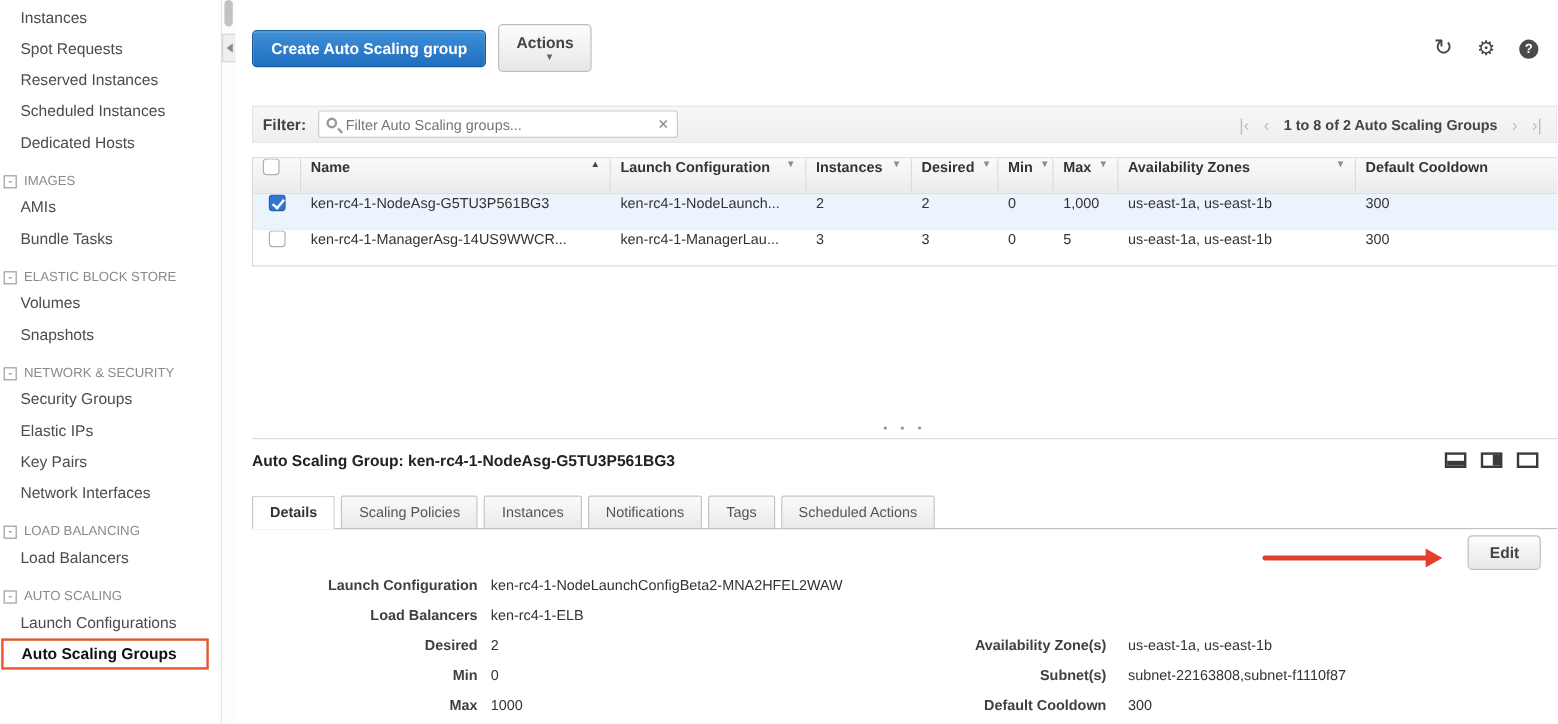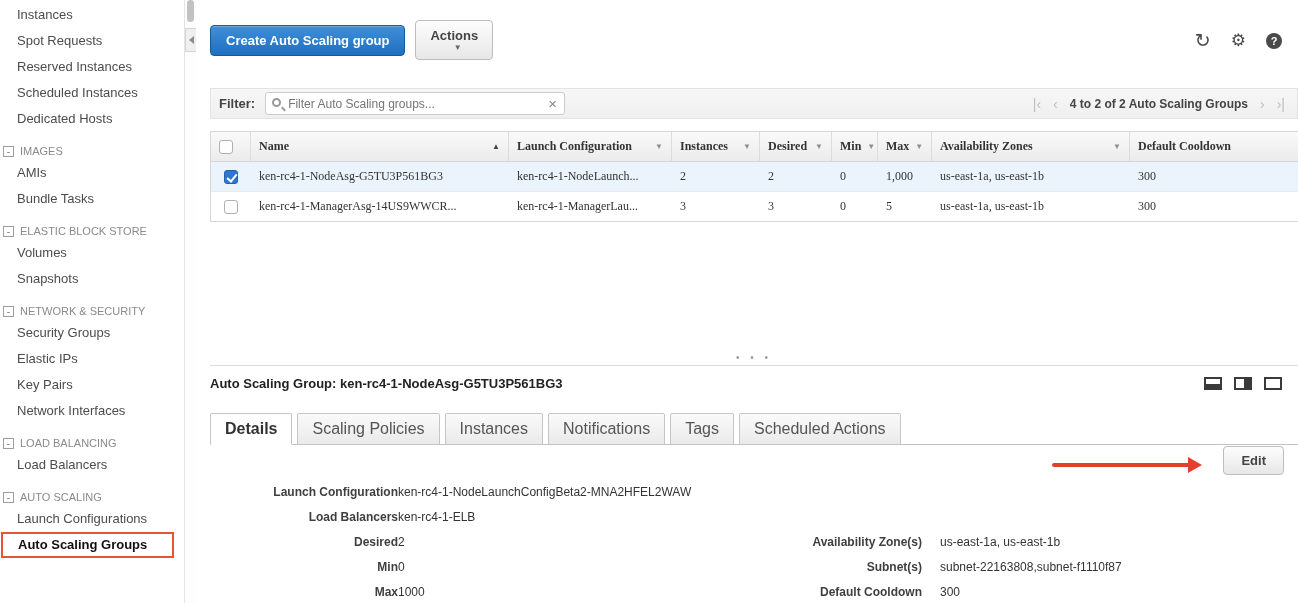--- a/index.html
+++ b/index.html
@@ -46,21 +46,21 @@
   .mag::after { content:''; position:absolute; left:7px; top:8px; width:5px; height:2px; background:#9a9a9a; transform:rotate(45deg); }
   .clear-x { position:absolute; right:7px; color:#8a8a8a; font-size:15px; line-height:15px; cursor:pointer; }
   .pagination { margin-left:auto; display:flex; align-items:center; gap:12px; color:#bdbdbd; font-size:14px; }
   .pg-arrow { cursor:pointer; }
   .pg-text { color:#444; font-weight:bold; font-size:12px; }
 
   
   .asg-table { margin-top:12px; width:1120px; border:1px solid #d7d7d7; }
   .trow { display:flex; }
   .thead { background:linear-gradient(#fafafa,#ebebeb); border-bottom:1px solid #d7d7d7; font-weight:bold; color:#333; }
-  .tcell { padding:0 8px; height:29px; display:flex; align-items:center; white-space:nowrap; overflow:hidden;font-family:Liberation Serif, serif; }
+  .tcell { padding:0 8px; height:29px; display:flex; align-items:flex-start; white-space:nowrap; overflow:hidden; }
   .thead .tcell { border-right:1px solid #dcdcdc; justify-content:space-between; }
   .thead .tcell:last-child { border-right:none; }
   .c-cb{width:40px; justify-content:center;} .c-name{width:258px;} .c-lc{width:163px;} .c-inst{width:88px;}
   .c-des{width:72px;} .c-min{width:46px;} .c-max{width:54px;} .c-az{width:198px;} .c-cd{flex:1;}
   .trow.body { border-bottom:1px solid #ececec; background:#fff; cursor:pointer; }
   .trow.body:last-child { border-bottom:none; }
   .trow.selected { background:#ebf4fc; }
   .caret-down { color:#8e8e8e; font-size:8px; margin-left:6px; }
   .sort-asc { color:#444; font-size:8px; margin-left:6px; }
   .checkbox { width:14px; height:14px; border:1px solid #b0b0b0; border-radius:3px; background:#fff; cursor:pointer; flex:none; }
@@ -74,35 +74,35 @@
   .detail-panel { border-top:1px solid #dcdcdc; position:relative; padding-top:10px; }
   .panel-head { display:flex; align-items:center; }
   .panel-title { font-weight:bold; font-size:13px; color:#222; }
   .pane-icons { margin-left:auto; margin-right:16px; display:flex; gap:12px; align-items:center; }
   .pane-ico { width:18px; height:13px; border:2px solid #3a3a3a; position:relative; background:#fff; cursor:pointer; }
   .fill-bottom { position:absolute; left:0; right:0; bottom:0; height:4px; background:#3a3a3a; }
   .fill-right { position:absolute; top:0; bottom:0; right:0; width:6px; background:#3a3a3a; }
 
   .tabbar { display:flex; margin-top:22px; border-bottom:1px solid #c2c2c2; }
   .tab { padding:6px 14px; border:1px solid #c5c5c5; margin-right:5px; margin-bottom:-1px;
-    background:linear-gradient(#fafafa,#eaeaea); color:#555; font-size:16px; border-radius:2px 2px 0 0; cursor:pointer; white-space:nowrap; }
+    background:linear-gradient(#fafafa,#eaeaea); color:#555; font-size:12px; border-radius:2px 2px 0 0; cursor:pointer; white-space:nowrap; }
   .tab.active { background:#fff; border-bottom-color:#fff; font-weight:bold; color:#333; }
 
   .edit-btn { position:absolute; top:80px; right:14px; padding:6px 17px; }
   .annot-arrow { position:absolute; top:91px; right:98px; width:150px; height:16px; pointer-events:none; }
   .annot-arrow .line { position:absolute; right:10px; top:6px; height:4px; width:138px; background:#e2402c; border-radius:2px; }
   .annot-arrow .head { position:absolute; right:-2px; top:0; width:0; height:0;
     border-left:14px solid #e2402c; border-top:8px solid transparent; border-bottom:8px solid transparent; }
 
   .fields { position:relative; margin-top:40px; height:170px; }
   .col-left { position:absolute; left:0; top:0; }
   .col-right { position:absolute; left:546px; top:50px; }
   .field-row { display:flex; height:25px; align-items:flex-start; }
   .flabel { width:188px; text-align:right; font-weight:bold; color:#3f3f3f; flex:none; }
-  .fvalue { color:#333; white-space:nowrap; }
+  .fvalue { margin-left:11px; color:#333; white-space:nowrap; }
   .col-right .flabel { width:166px; }
   .col-right .fvalue { margin-left:18px; }
 </style>
 </head>
 <body>
 
 <div class="app">
 
   <div class="sidebar">
     <div class="side-item">Instances</div>
@@ -174,21 +174,21 @@
     <div class="filter-bar">
       <span class="filter-label">Filter:</span>
       <div class="search-box">
         <span class="mag"></span>
         <input type="text" placeholder="Filter Auto Scaling groups..." style="">
         <span class="clear-x">×</span>
       </div>
       <div class="pagination">
         <span class="pg-arrow">|‹</span>
         <span class="pg-arrow">‹</span>
-        <span class="pg-text">4 to 2 of 2 Auto Scaling Groups</span>
+        <span class="pg-text">1 to 8 of 2 Auto Scaling Groups</span>
         <span class="pg-arrow">›</span>
         <span class="pg-arrow">›|</span>
       </div>
     </div>
 
     <div class="asg-table">
       <div class="trow thead">
         <div class="tcell c-cb">
             <span class="checkbox"></span>
           </div>

